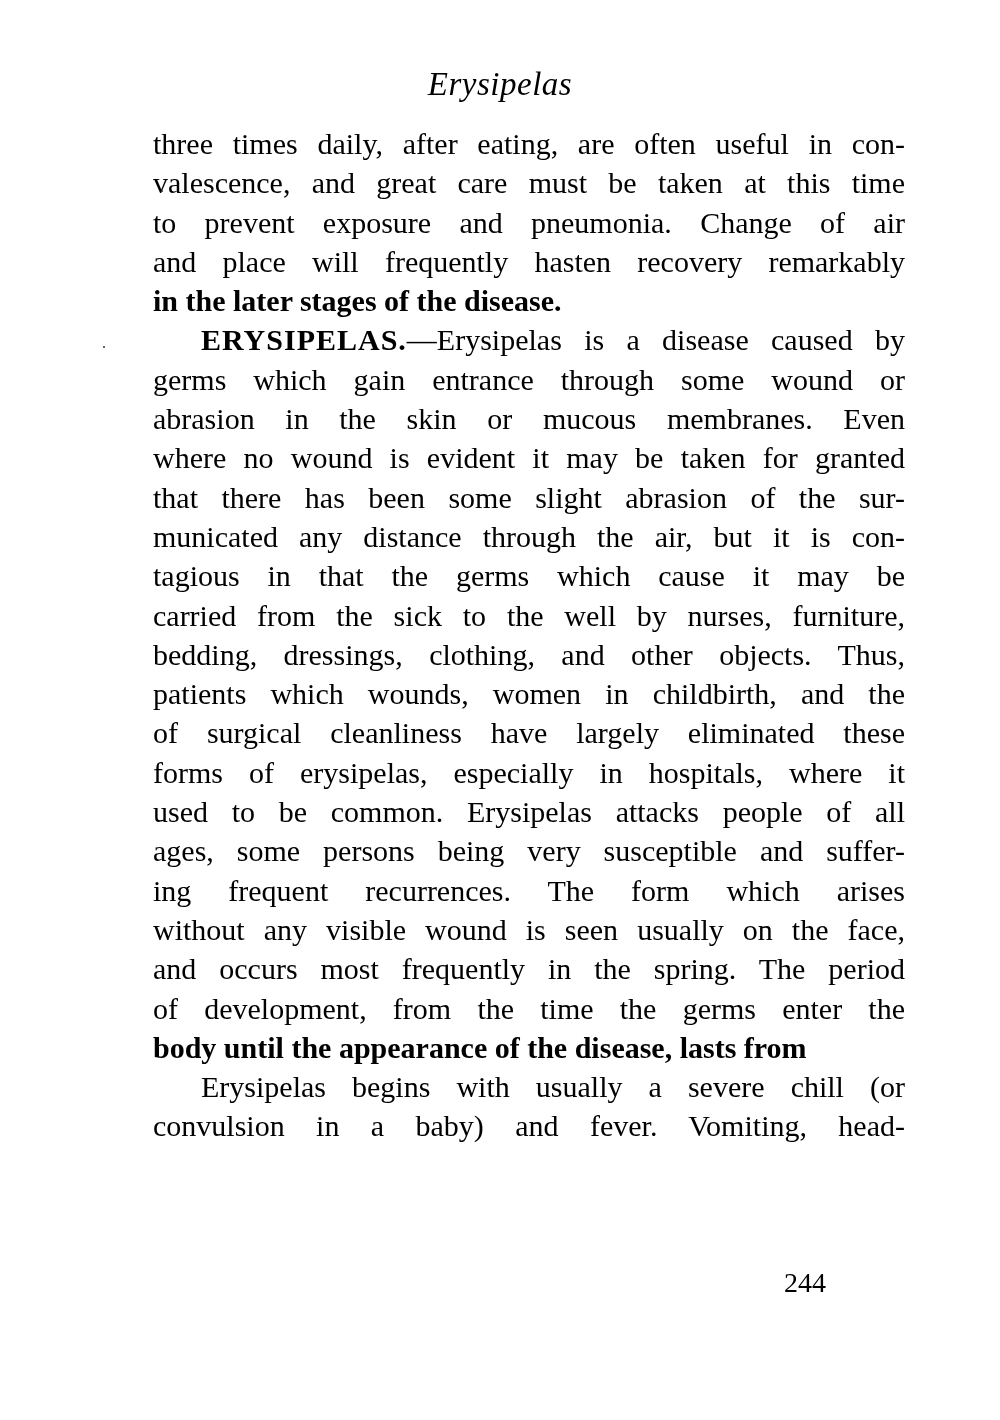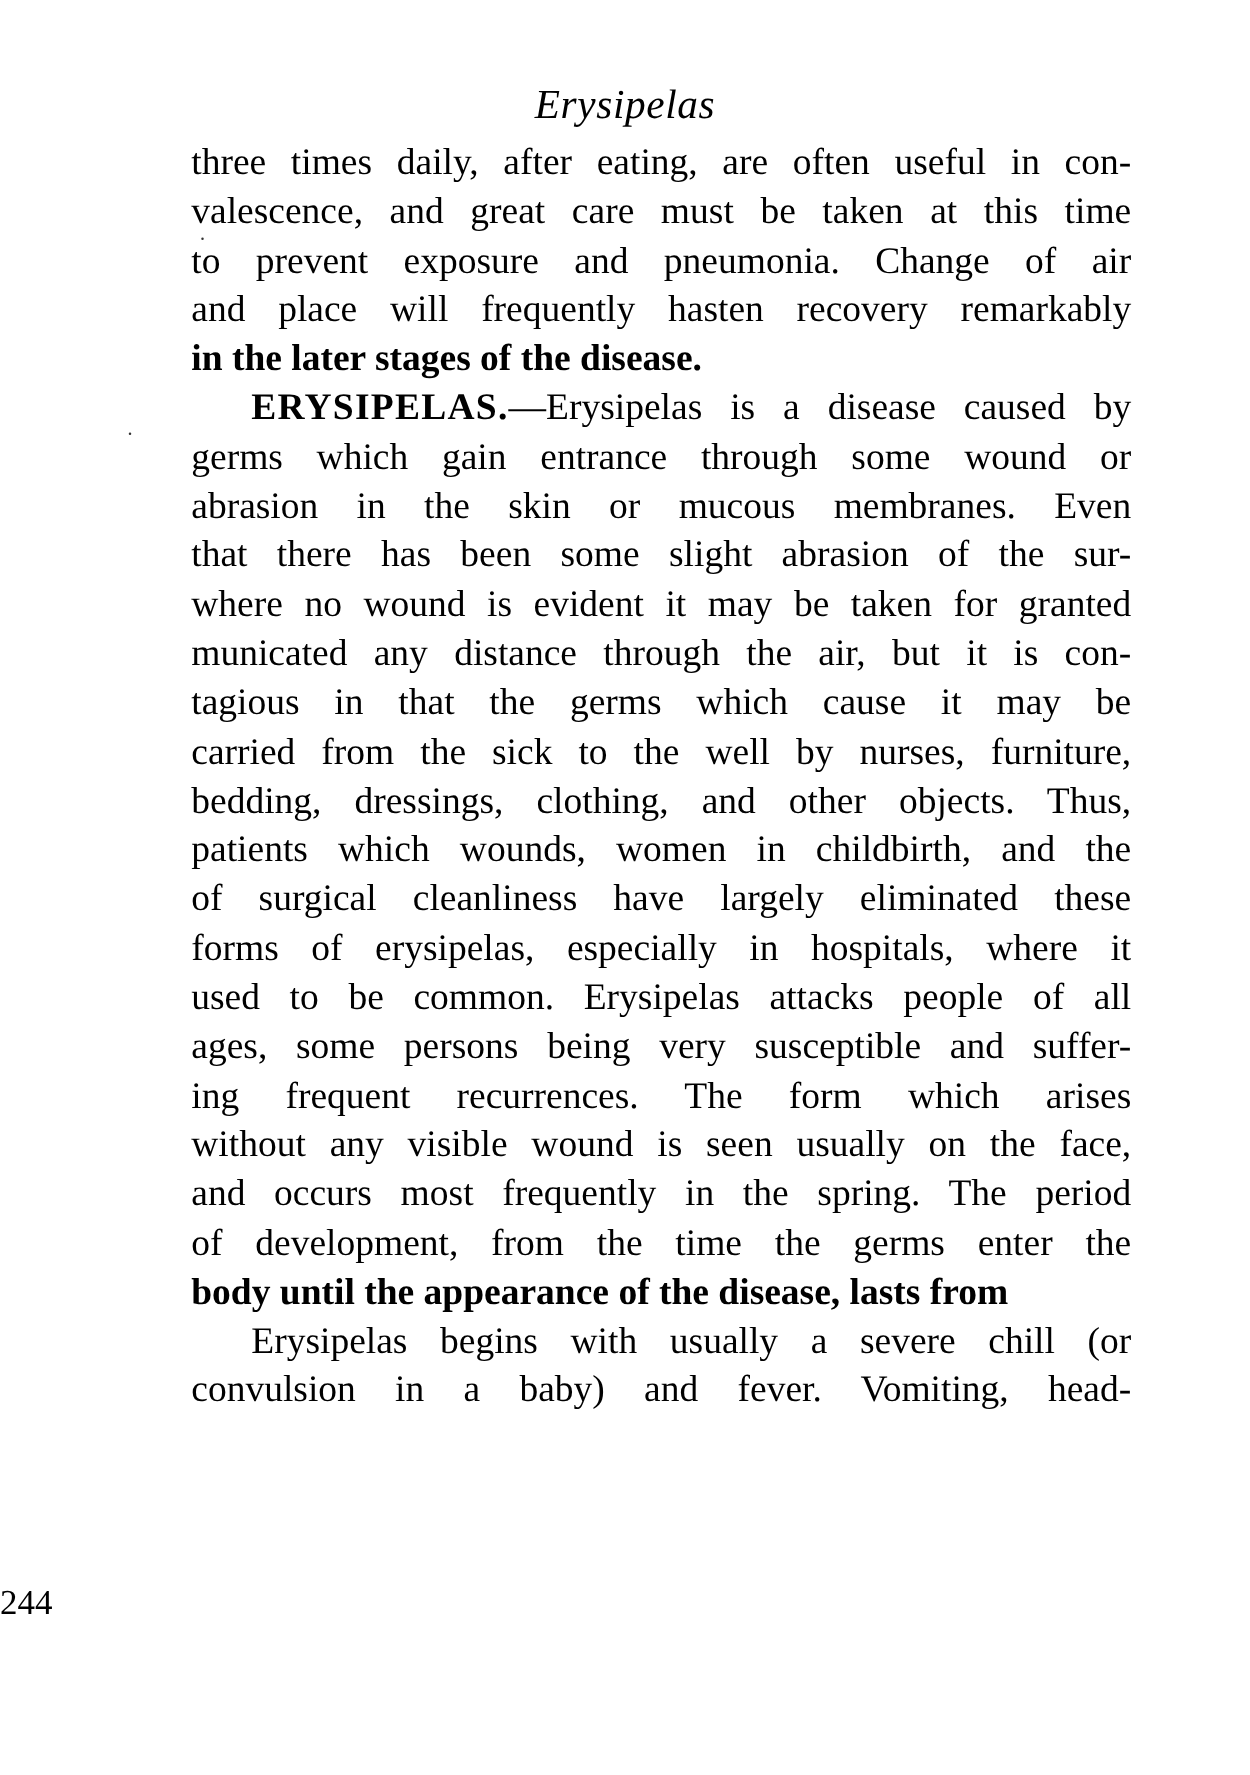--- a/index.html
+++ b/index.html
@@ -21,21 +21,21 @@
       left: 0;
       width: 1000px;
       text-align: center;
       font-style: italic;
       font-size: 33px;
       line-height: 48px;
       letter-spacing: 0.5px;
     }
     .body-text {
       position: absolute;
-      top: 110px;
+      top: 124px;
       left: 153px;
       width: 752px;
     }
     .line {
       display: block;
       height: 39.3px;
       line-height: 39.3px;
       font-size: 30px;
       white-space: nowrap;
       text-align: justify;
@@ -54,21 +54,21 @@
     }
     .heading-run {
       font-weight: bold;
       letter-spacing: 1px;
     }
     .folio {
       position: absolute;
       top: 1263px;
       left: 0;
       width: 826px;
-      text-align: left;
+      text-align: right;
       font-size: 28px;
       line-height: 40px;
     }
     .speck {
       position: absolute;
       width: 2px;
       height: 2px;
       background: #333;
       border-radius: 1px;
     }
@@ -85,22 +85,22 @@
     <span class="line">valescence, and great care must be taken at this time</span>
     <span class="line">to prevent exposure and pneumonia.  Change of air</span>
     <span class="line">and place will frequently hasten recovery remarkably</span>
     <span class="line last">in the later stages of the disease.</span>
   </div>
 
   <div>
     <span class="line indent"><span class="heading-run">ERYSIPELAS.</span><span>—Erysipelas is a disease caused by</span></span>
     <span class="line">germs which gain entrance through some wound or</span>
     <span class="line">abrasion in the skin or mucous membranes.  Even</span>
+    <span class="line">where no wound is evident it may be taken for granted</span>
     <span class="line">that there has been some slight abrasion of the sur-</span>
-    <span class="line">where no wound is evident it may be taken for granted</span>
     <span class="line">municated any distance through the air, but it is con-</span>
     <span class="line">tagious in that the germs which cause it may be</span>
     <span class="line">carried from the sick to the well by nurses, furniture,</span>
     <span class="line">bedding, dressings, clothing, and other objects.  Thus,</span>
     <span class="line">patients which wounds, women in childbirth, and the</span>
     <span class="line">of surgical cleanliness have largely eliminated these</span>
     <span class="line">forms of erysipelas, especially in hospitals, where it</span>
     <span class="line">used to be common.  Erysipelas attacks people of all</span>
     <span class="line">ages, some persons being very susceptible and suffer-</span>
     <span class="line">ing frequent recurrences.  The form which arises</span>

